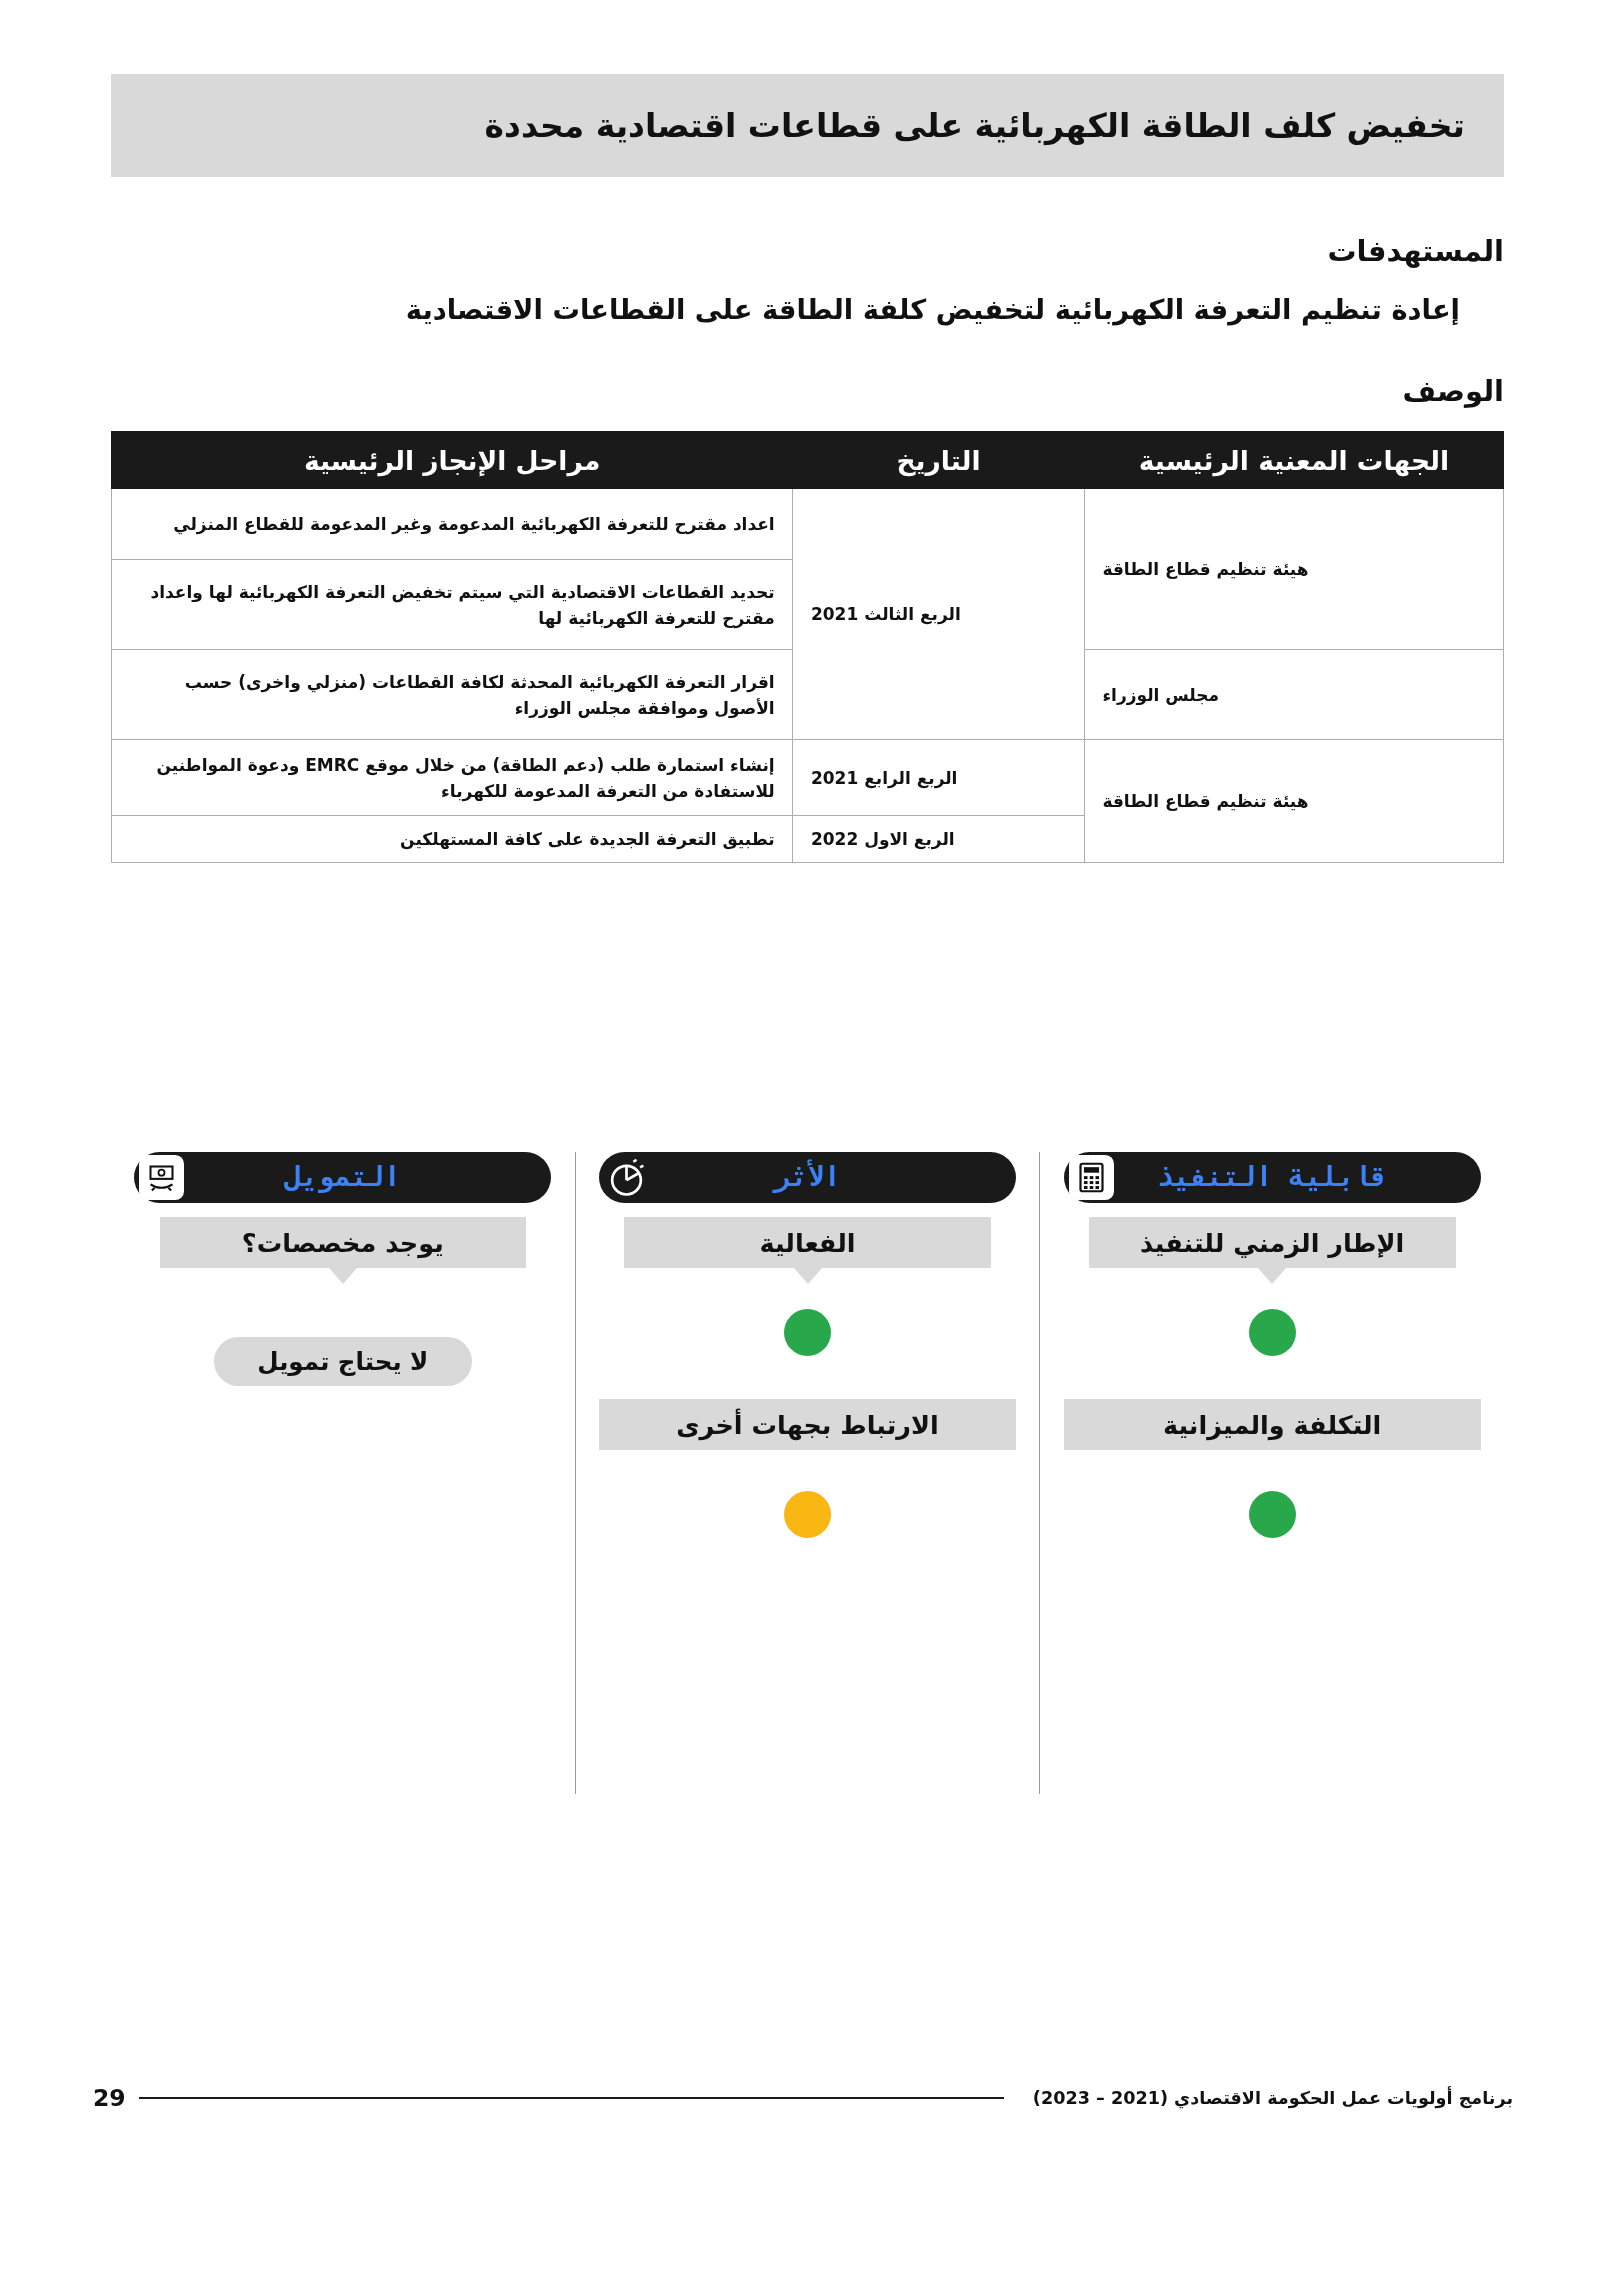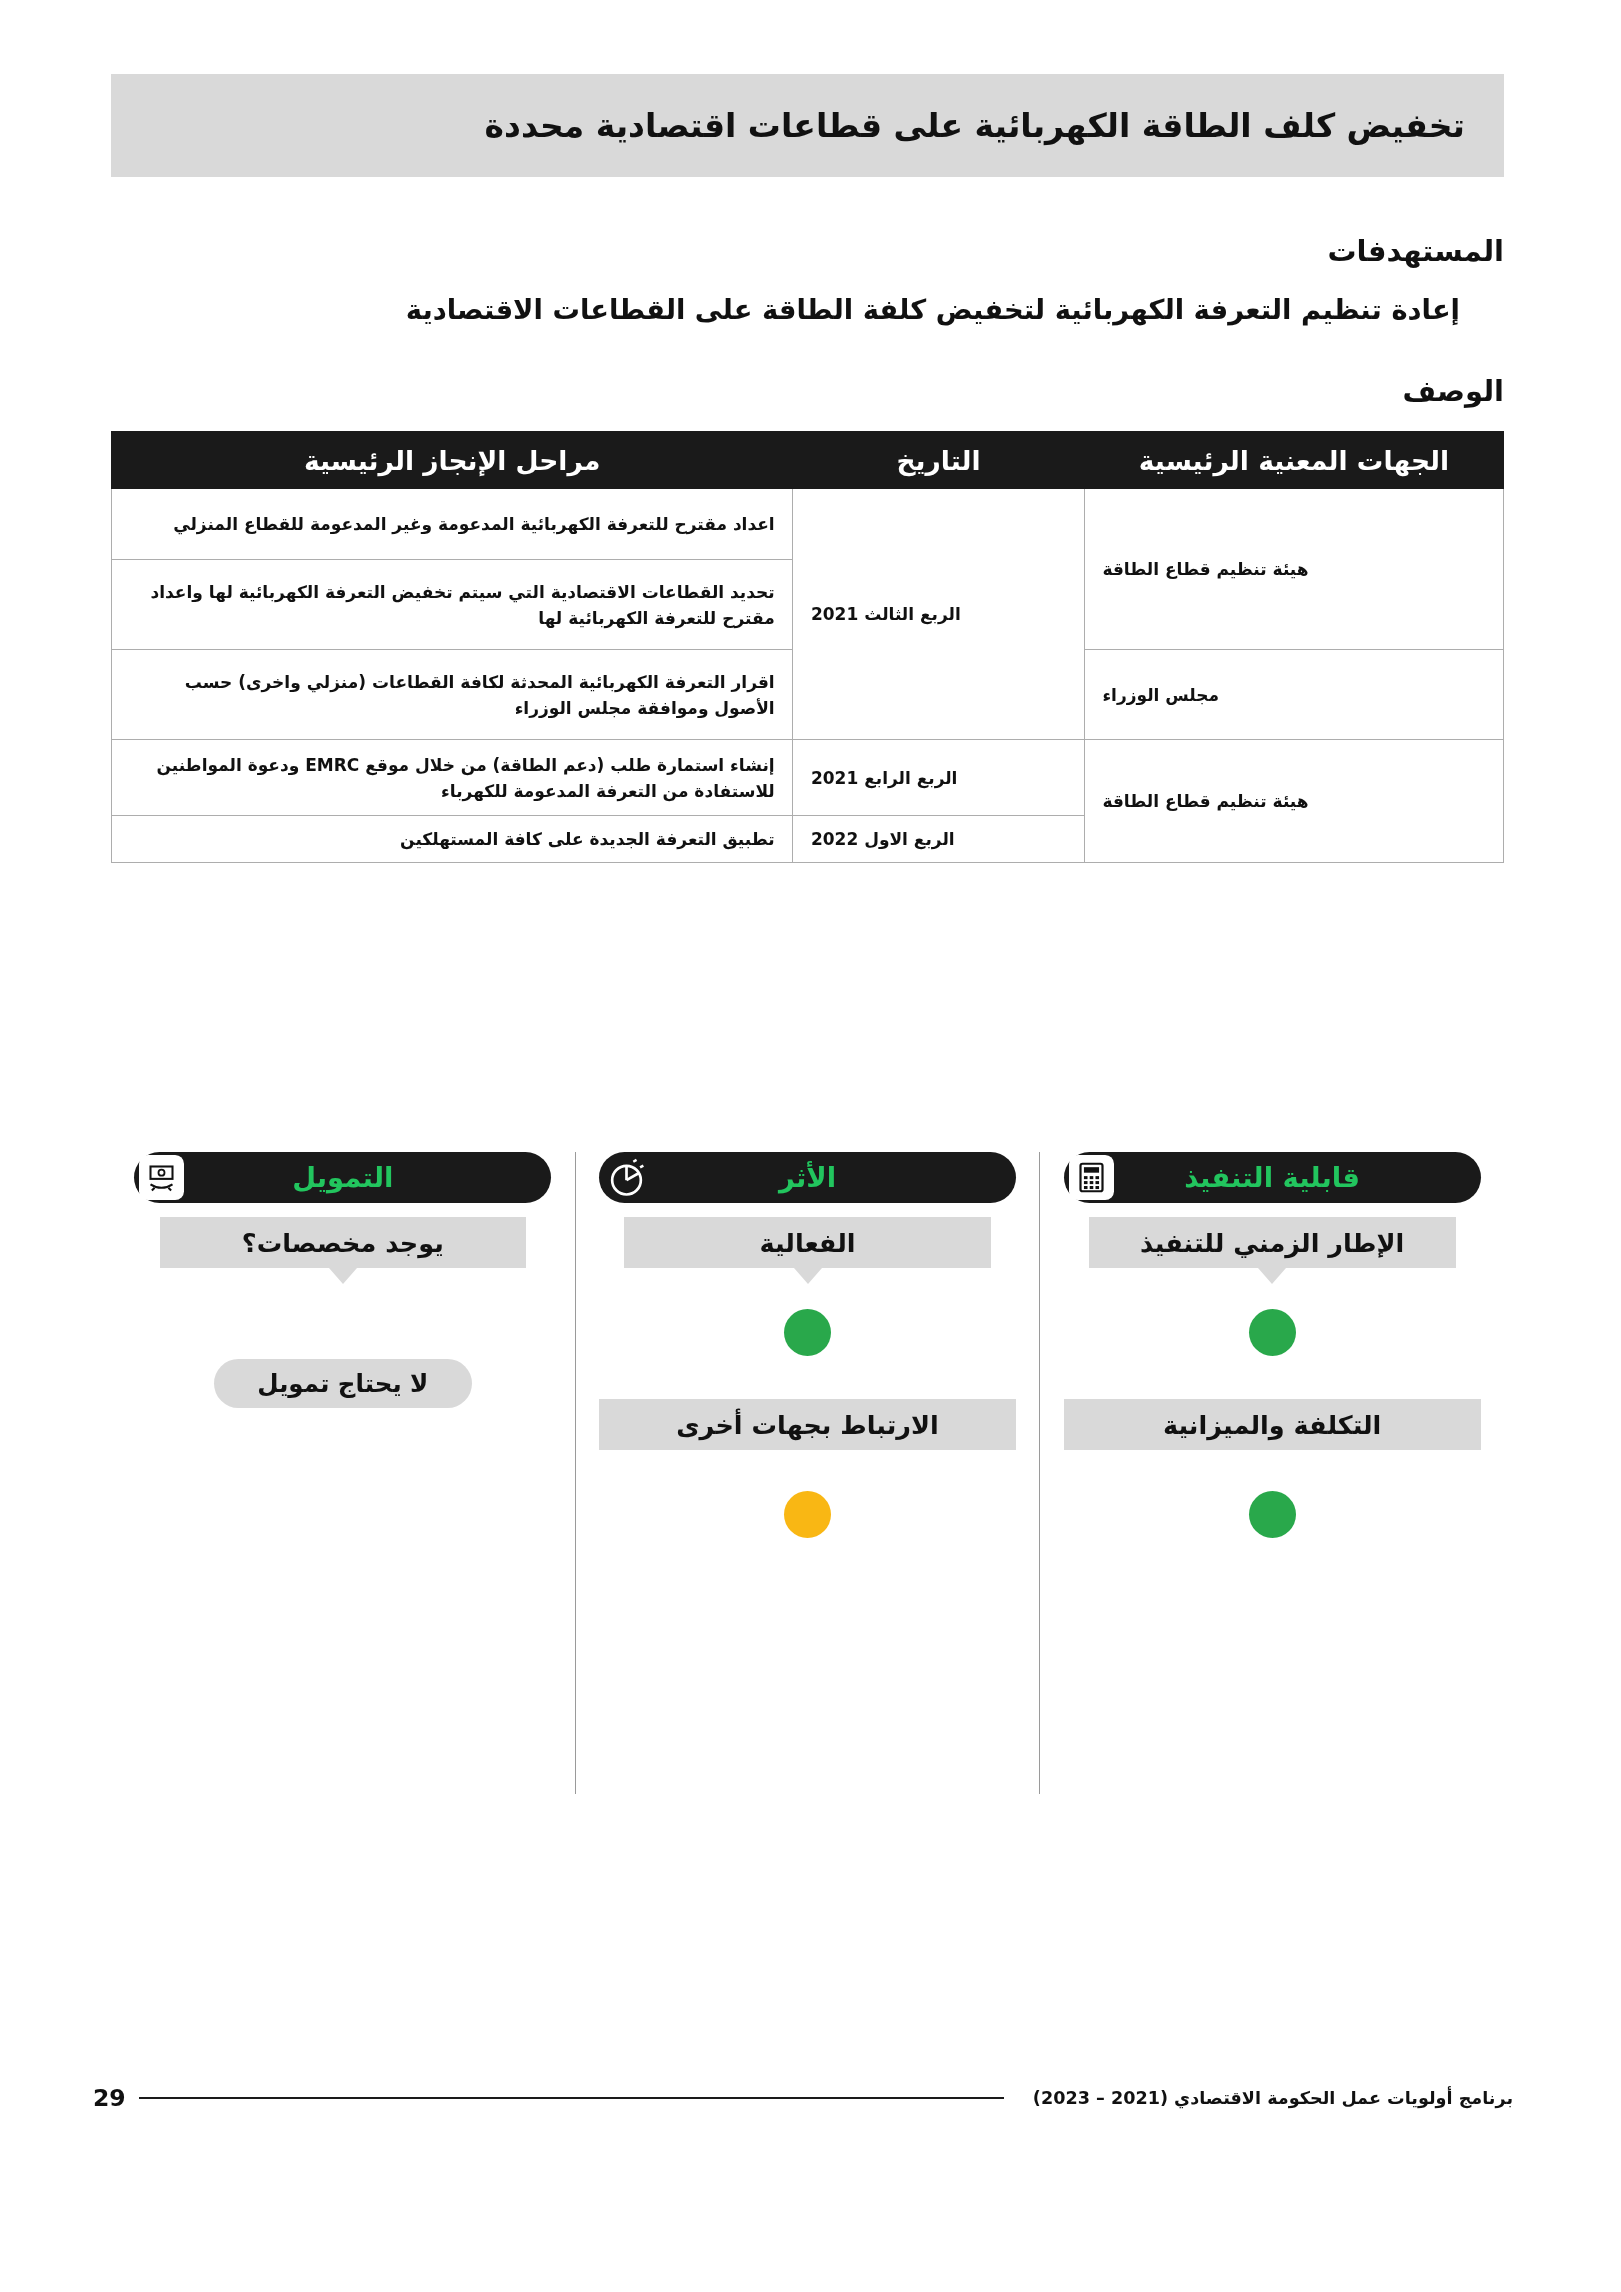--- a/index.html
+++ b/index.html
@@ -87,25 +87,26 @@
     min-height: 642px;
   }
   .panel { flex: 1; padding: 0 23.5px; }
   .divider { width: 1px; background: #9a9a9a; }
 
   .pill {
     position: relative;
     height: 51px;
     border-radius: 25.5px;
     background: #1a1a1a;
-    color: #22c55e;
+    color: #3b82f6;
     display: flex;
     align-items: center;
     justify-content: center;
     font-size: 27.4px;
+    font-family: Liberation Mono, monospace;
   }
   .pill-icon {
     position: absolute;
     left: 4.9px;
     top: 2.9px;
     width: 45px;
     height: 45px;
     display: flex;
     align-items: center;
     justify-content: center;
@@ -141,21 +142,21 @@
 
   .status-circle {
     width: 47px;
     height: 47px;
     border-radius: 50%;
     margin: 41px auto 0;
     background: #29A84B;
   }
 
   .capsule {
-    margin: 91px auto 0;
+    margin: 69px auto 0;
     width: 62%;
     height: 49px;
     border-radius: 24.5px;
     background: #d9d9d9;
     display: flex;
     align-items: center;
     justify-content: center;
     font-size: 24.5px;
   }
 

